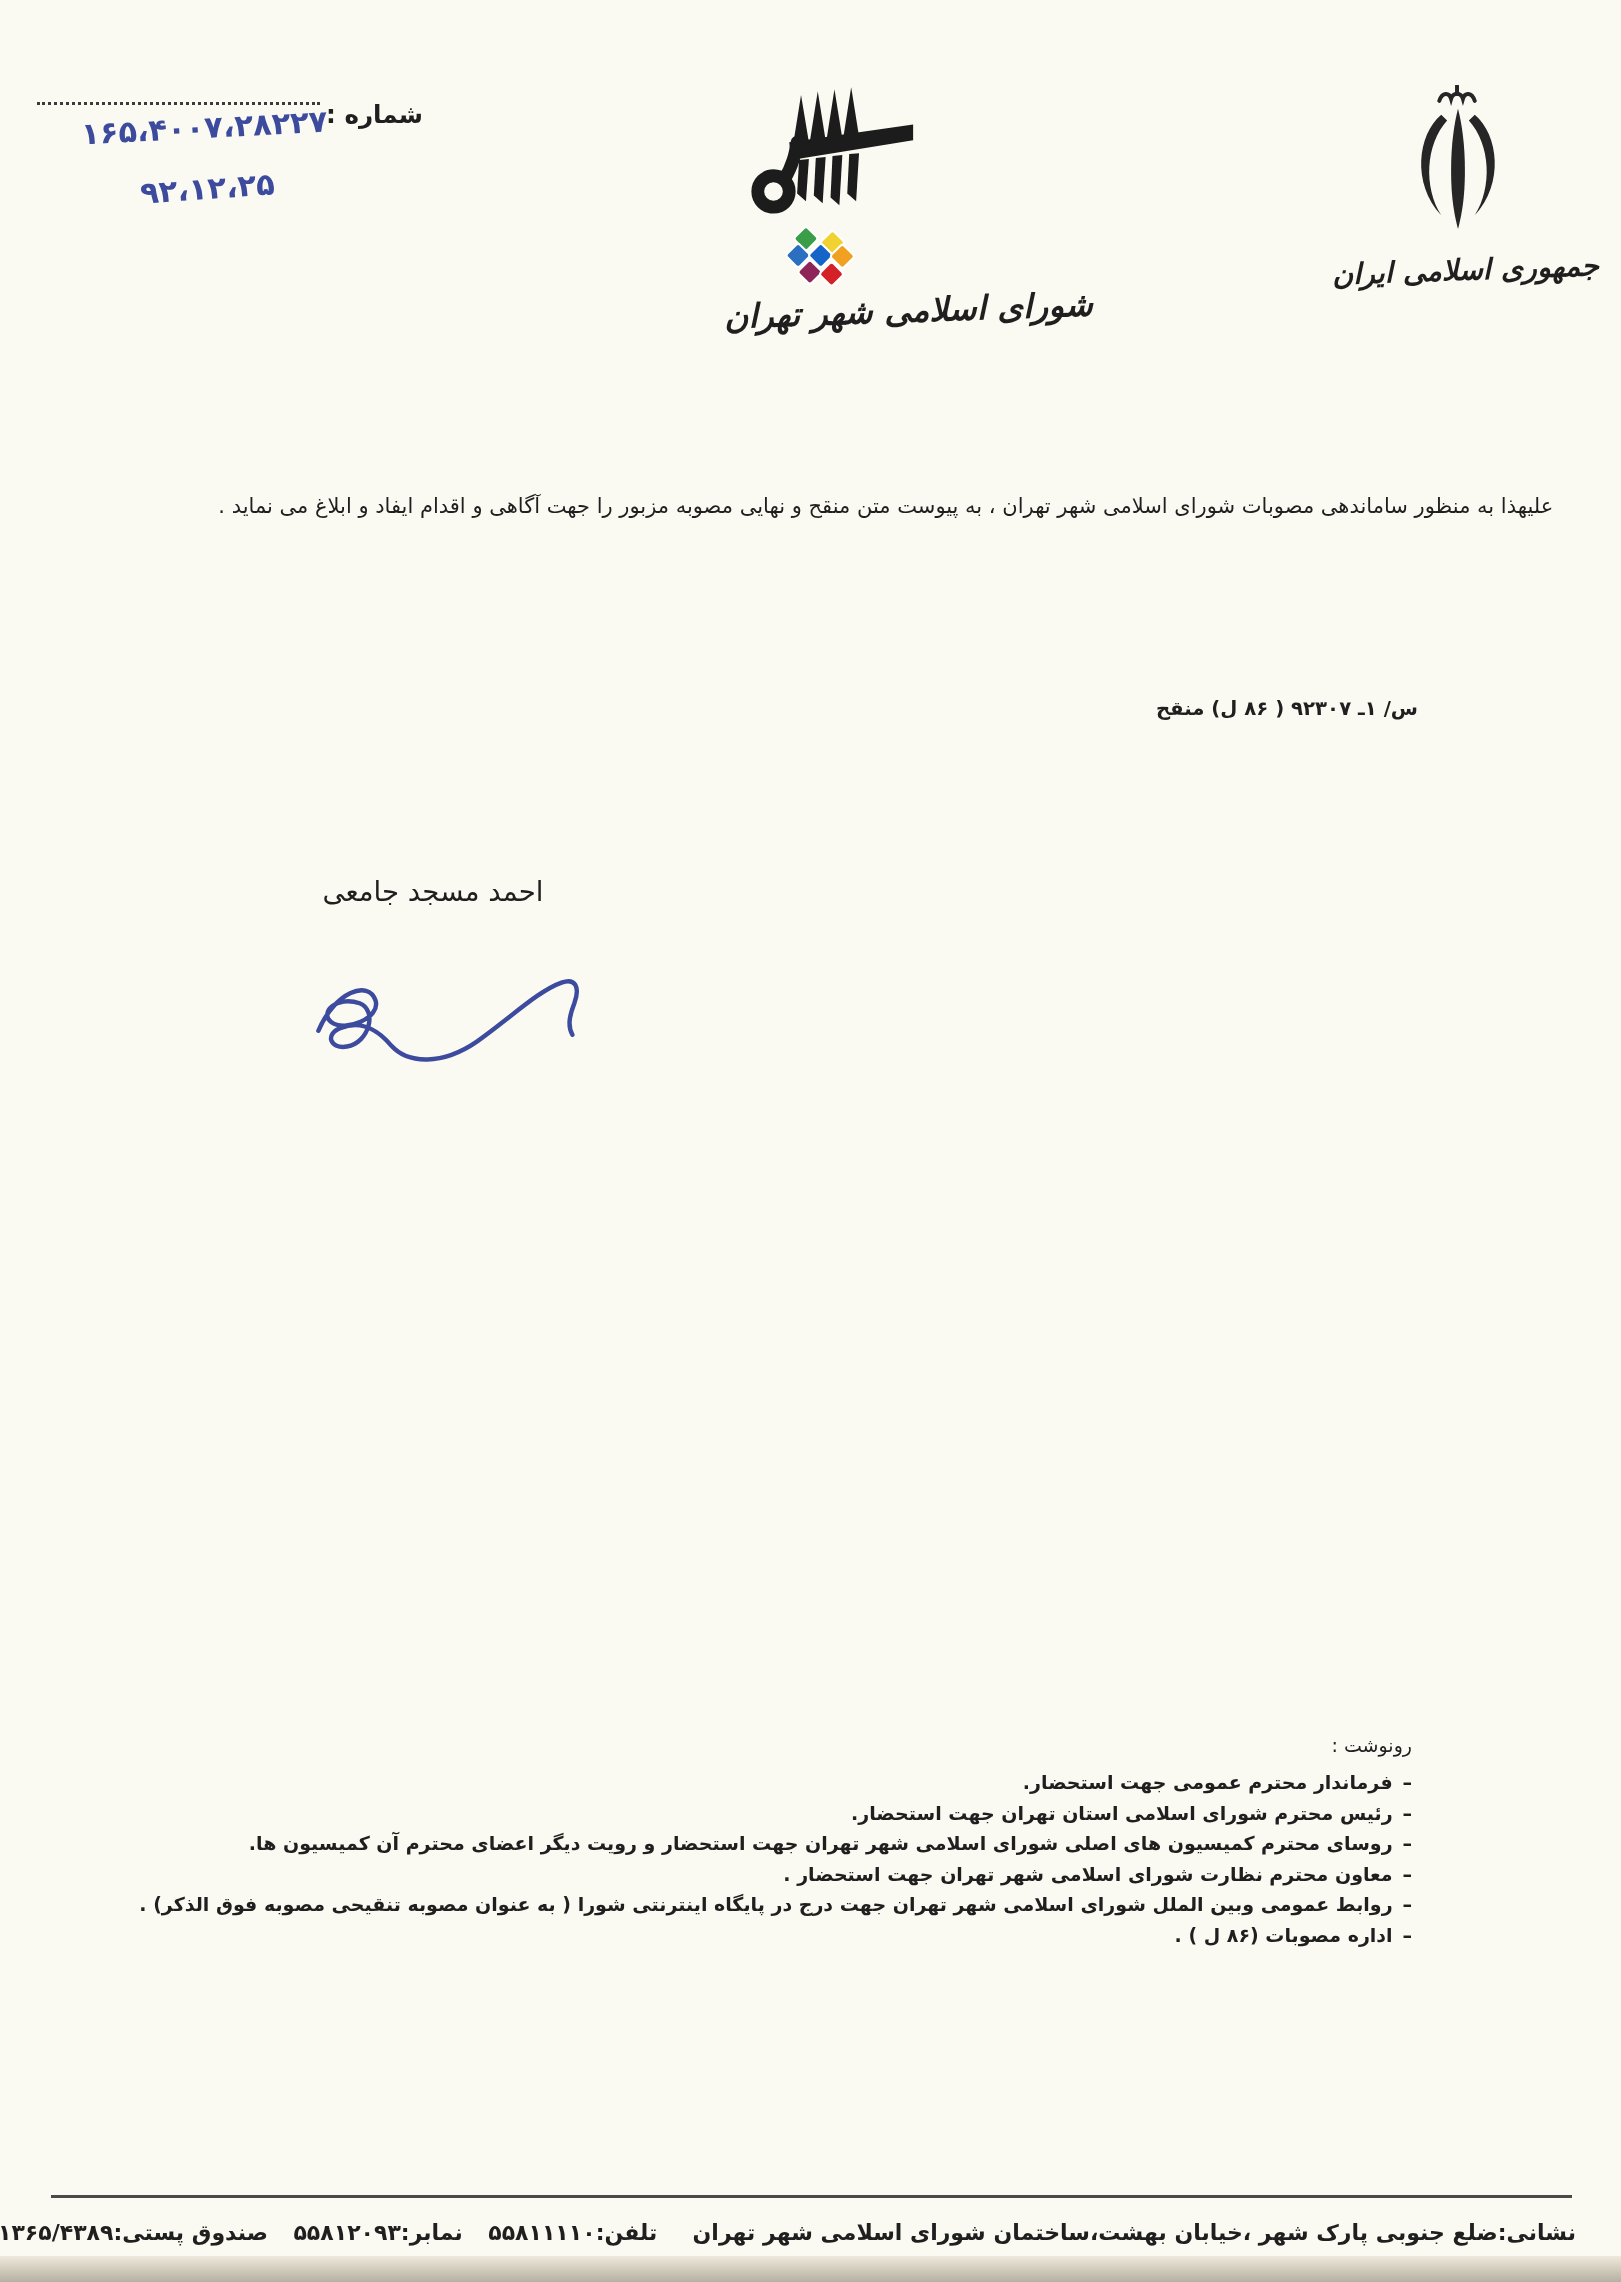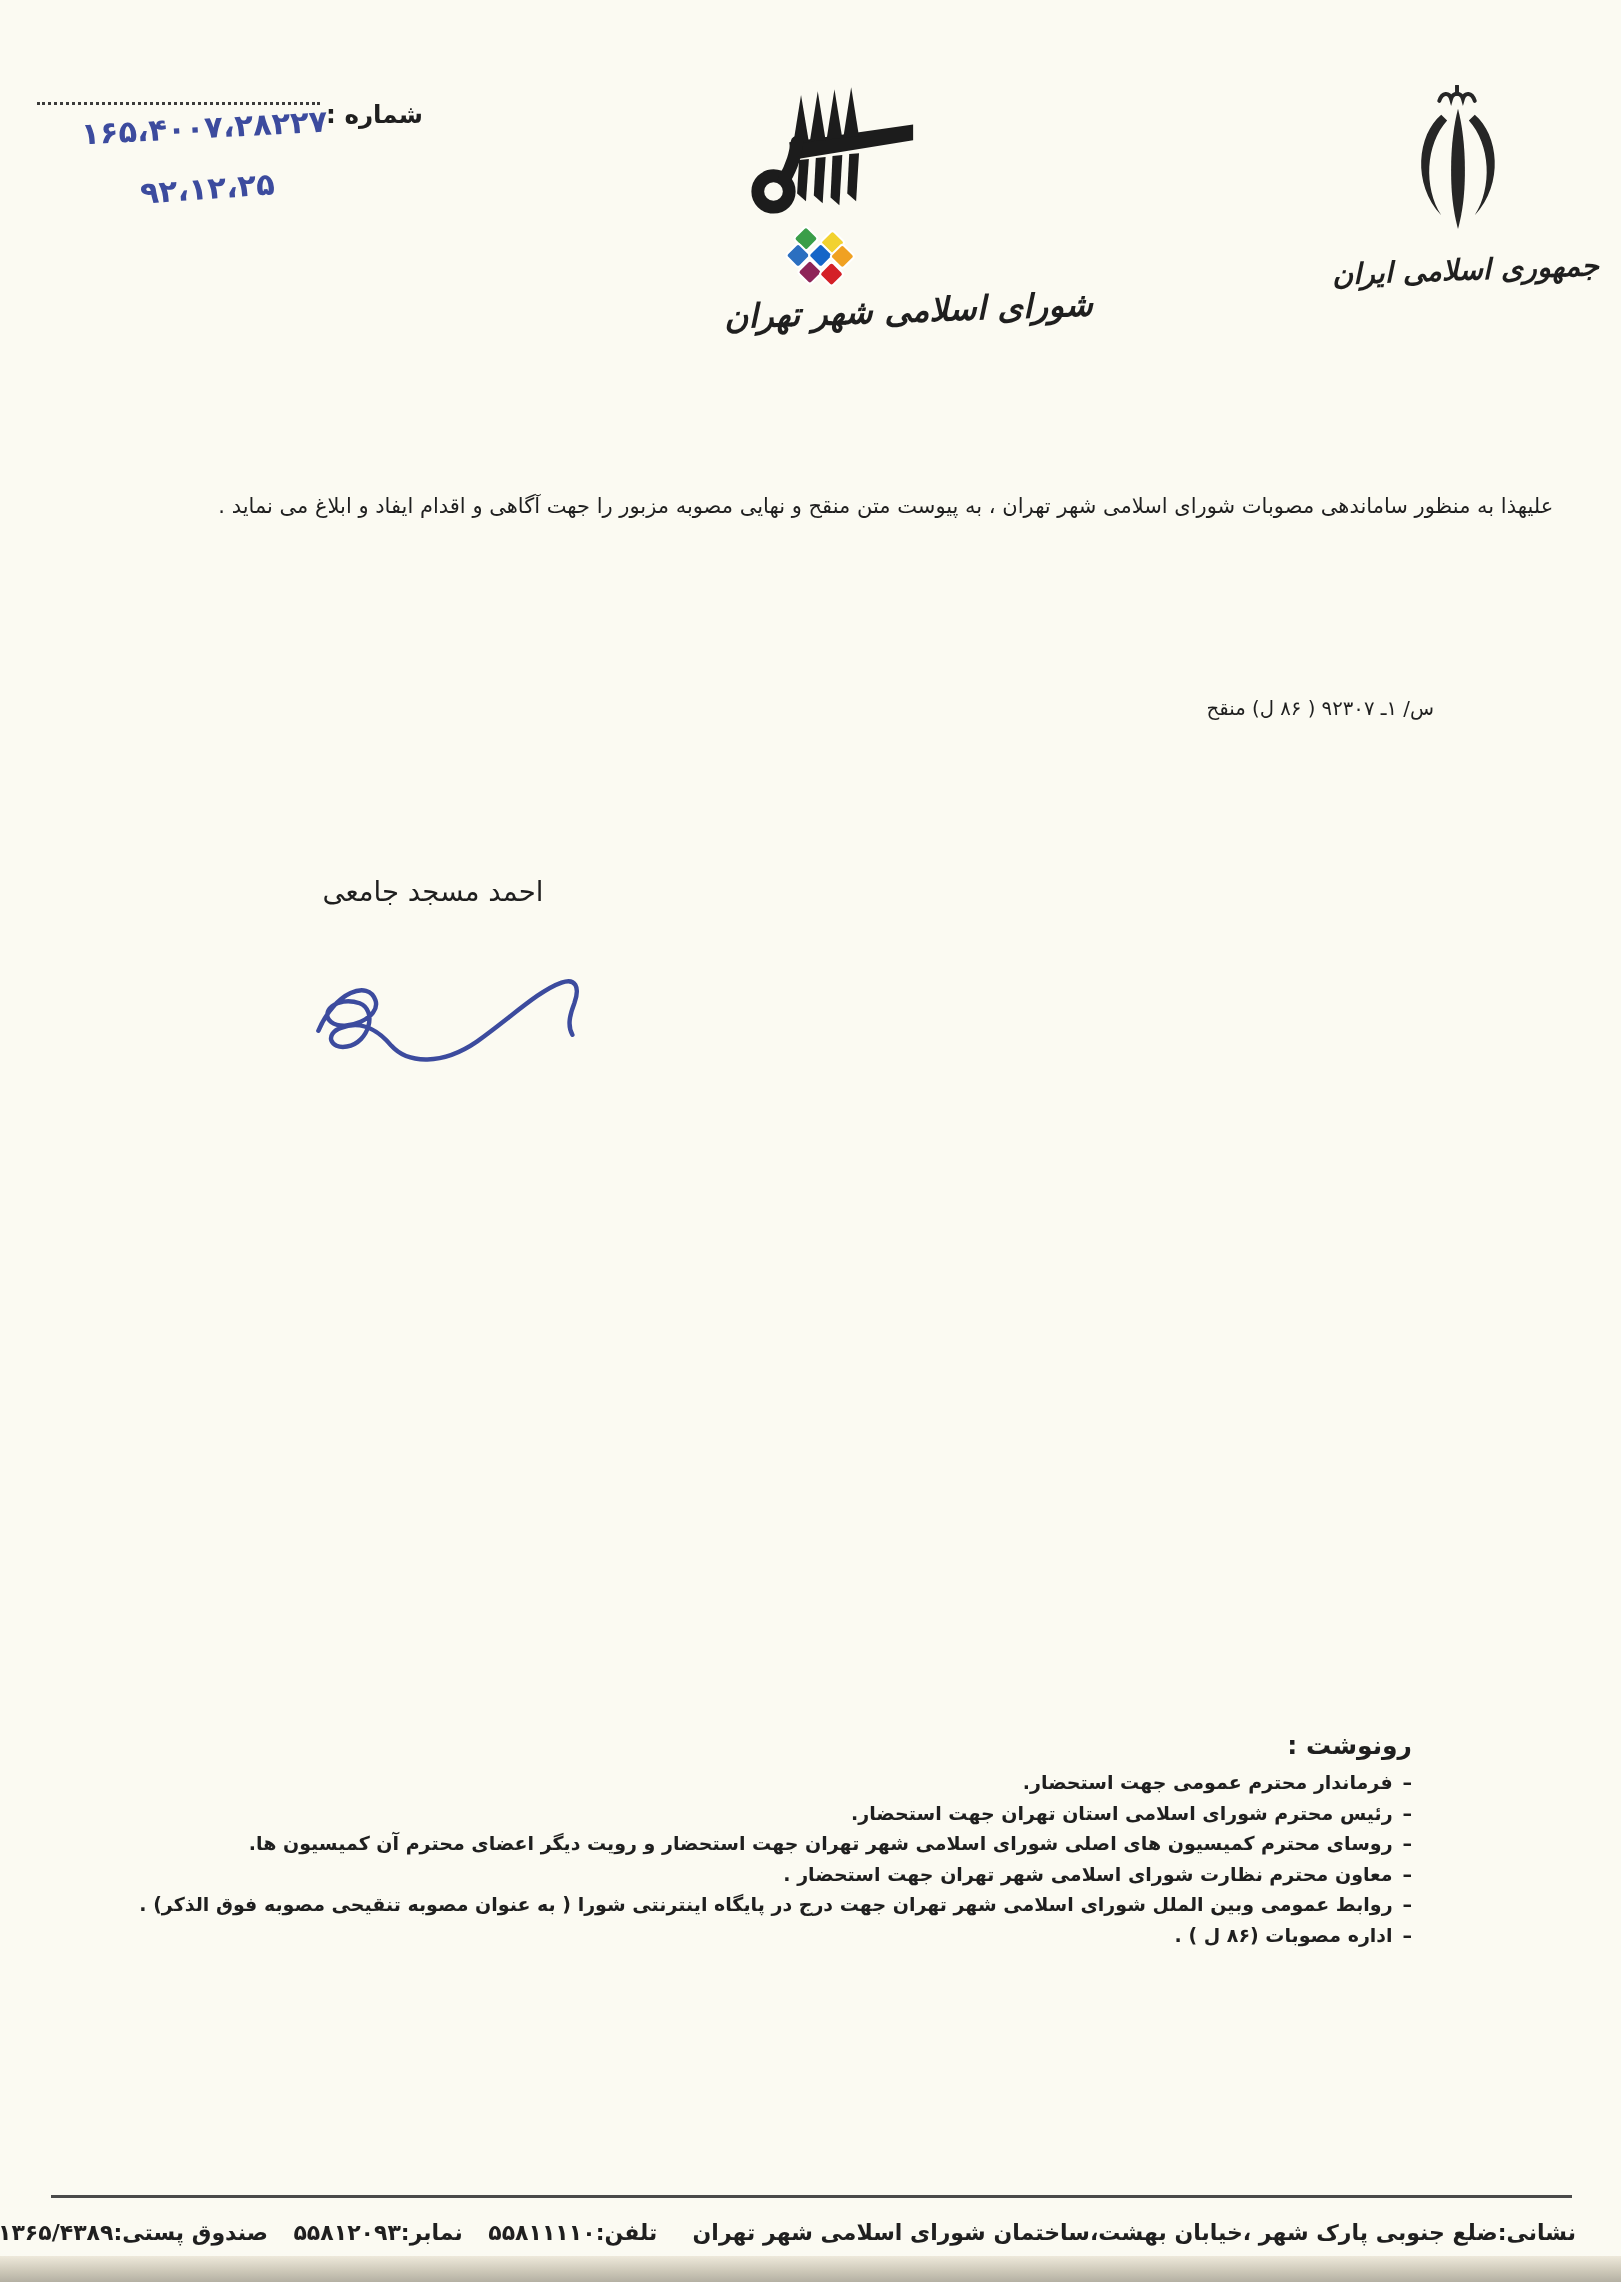--- a/index.html
+++ b/index.html
@@ -28,29 +28,29 @@
   .emblem svg{display:block;margin:0 auto;}
   .emblem-caption{
     margin-top:9.9px;font-size:28.6px;font-weight:bold;font-style:italic;
     transform:rotate(-2deg);white-space:nowrap;
   }
   
   .body-text{position:absolute;left:156px;top:475px;width:1409px;direction:rtl;text-align:justify;}
   .p1{margin:0;font-size:21px;line-height:62px;text-indent:11.8px;}
   .p2{margin:2px 0 0 0;font-size:29.6px;line-height:63px;font-weight:bold;}
   .refline{
-    position:absolute;right:187px;top:697px;direction:rtl;
-    font-size:19.7px;font-weight:normal;letter-spacing:1px;
+    position:absolute;right:203px;top:697px;direction:rtl;
+    font-size:19.7px;font-weight:bold;letter-spacing:1px;
   }
   
   .sig{position:absolute;left:246px;top:867px;width:374px;text-align:center;font-size:27.6px;line-height:49px;}
   .sig-scrawl{position:absolute;left:274px;top:954px;}
   
   .cc{position:absolute;left:209px;right:209px;top:1732px;direction:rtl;}
-  .cc-head{font-size:25px;font-weight:bold;line-height:27.6px;margin-bottom:7.9px;}
+  .cc-head{font-size:19px;font-weight:normal;line-height:27.6px;margin-bottom:7.9px;}
   .cc-item{font-size:19px;font-weight:bold;line-height:30.5px;white-space:nowrap;}
   .cc-dash{display:inline-block;margin-left:9.9px;}
   
   .footer-rule{position:absolute;left:51px;right:49px;top:2195px;border-top:3px solid #4a4a4a;}
   .footer{
     position:absolute;left:51px;right:45px;top:2207px;height:51px;
     direction:rtl;display:flex;justify-content:space-between;align-items:center;
   }
   .f-fa{font-size:22px;font-weight:bold;white-space:nowrap;}
   .f-addr{margin-left:27.6px;}

